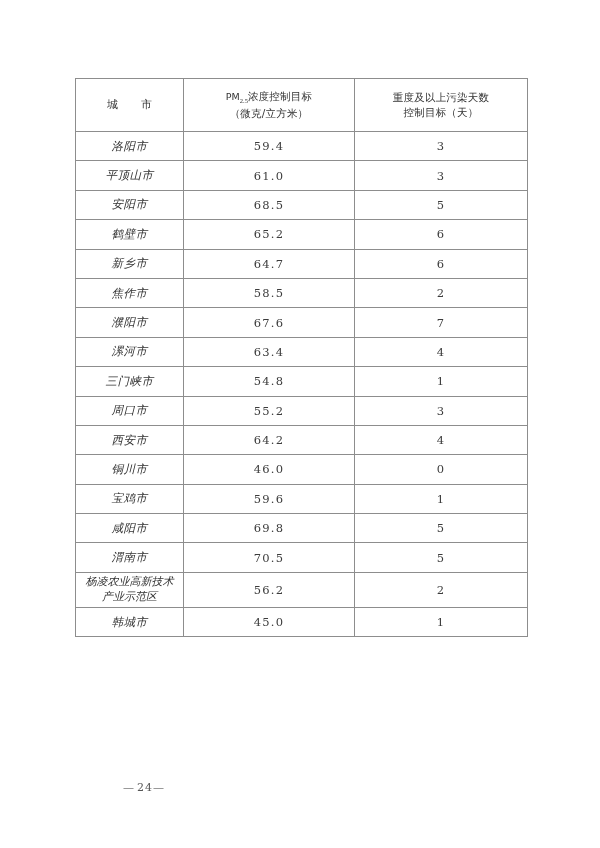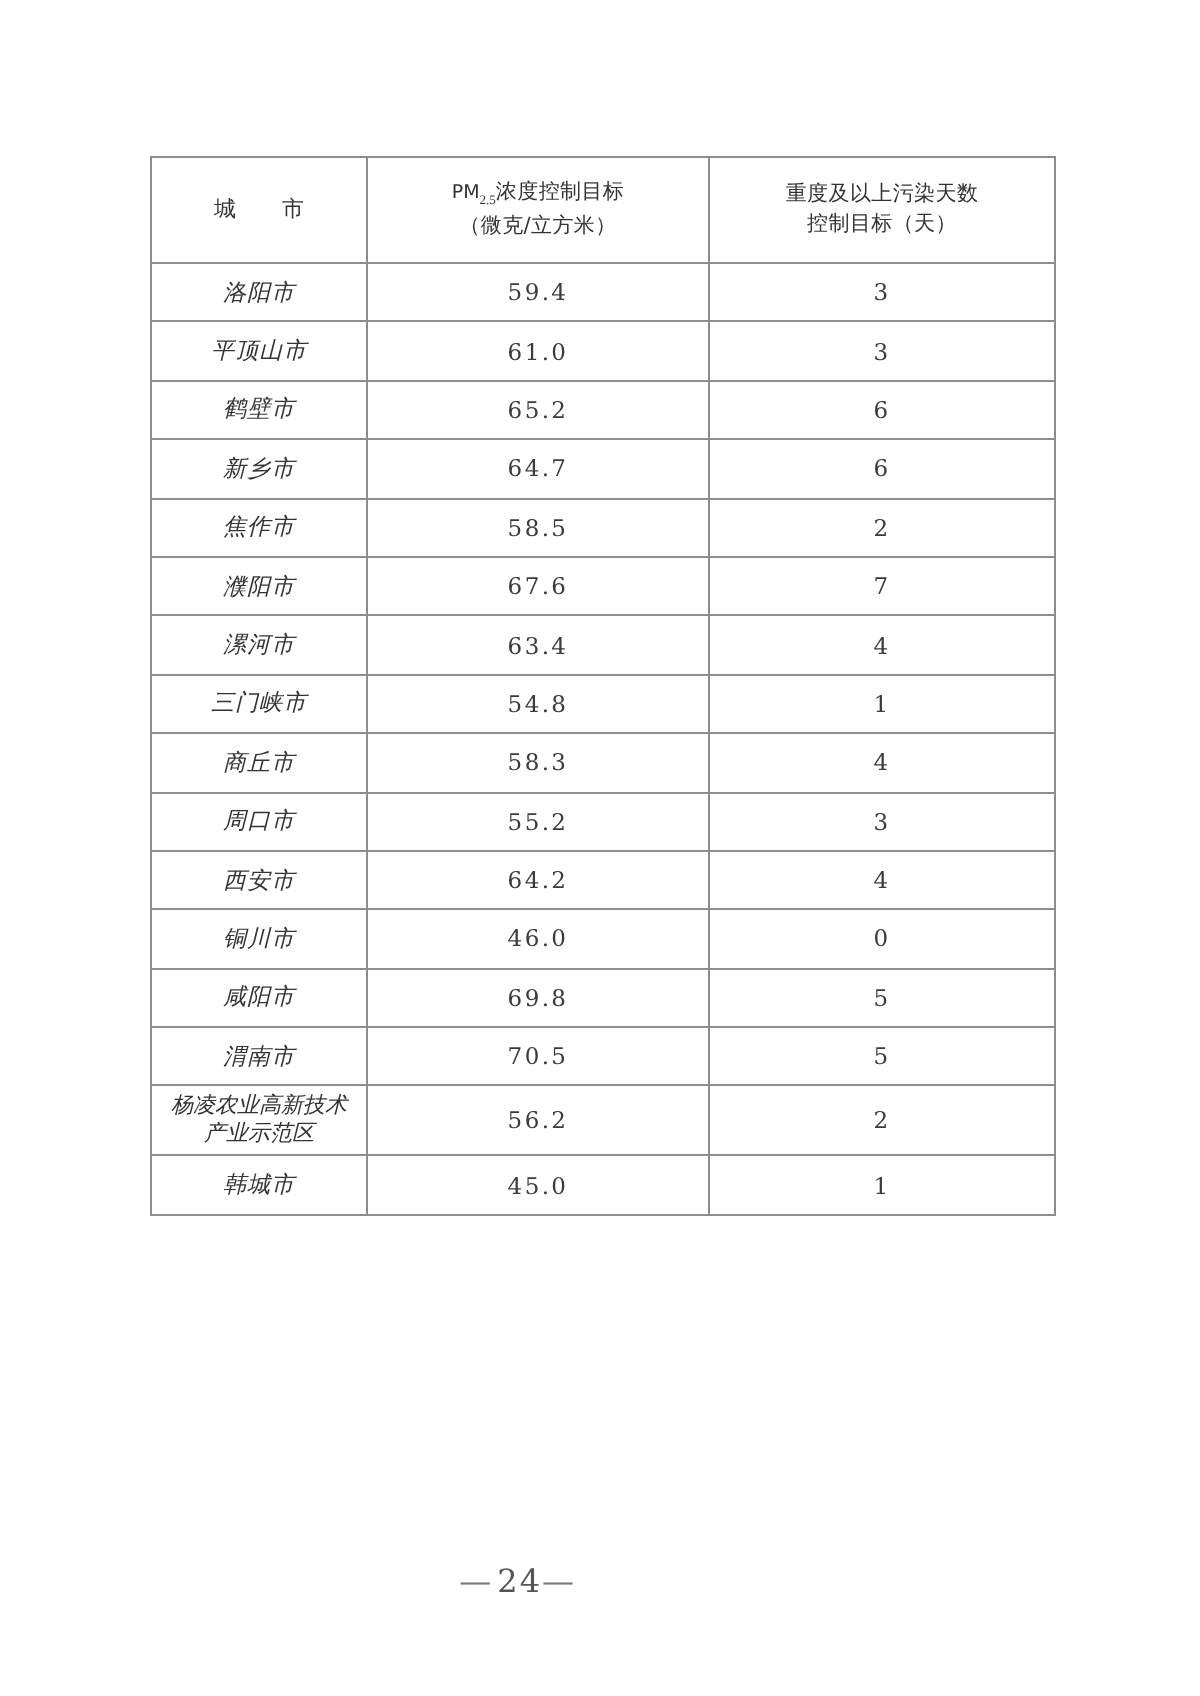--- a/index.html
+++ b/index.html
@@ -98,23 +98,23 @@
     letter-spacing: 1.2px;
     color: #3b3b3b;
   }
 
   
   .footer {
     position: absolute;
     left: 0;
     top: 781px;
     width: 290px;
-    text-align: right;
-    font-family: "DejaVu Serif", "Liberation Serif", serif;
-    font-size: 16px;
+    text-align: center;
+    font-family: "DejaVu Serif", "Liberation Serif", serif;
+    font-size: 11px;
     color: #555555;
     letter-spacing: 3px;
   }
   .footer .dash { color: #777777; }
   .footer .pgnum { letter-spacing: 1px; }
 </style>
 </head>
 <body>
 
 <div class="page">
@@ -146,20 +146,25 @@
             <td class="city-cell">洛阳市</td>
             <td class="num-cell">59.4</td>
             <td class="num-cell">3</td>
           </tr>
           <tr>
             <td class="city-cell">平顶山市</td>
             <td class="num-cell">61.0</td>
             <td class="num-cell">3</td>
           </tr>
           <tr>
+            <td class="city-cell">安阳市</td>
+            <td class="num-cell">68.5</td>
+            <td class="num-cell">5</td>
+          </tr>
+          <tr>
             <td class="city-cell">鹤壁市</td>
             <td class="num-cell">65.2</td>
             <td class="num-cell">6</td>
           </tr>
           <tr>
             <td class="city-cell">新乡市</td>
             <td class="num-cell">64.7</td>
             <td class="num-cell">6</td>
           </tr>
           <tr>
@@ -176,38 +181,38 @@
             <td class="city-cell">漯河市</td>
             <td class="num-cell">63.4</td>
             <td class="num-cell">4</td>
           </tr>
           <tr>
             <td class="city-cell">三门峡市</td>
             <td class="num-cell">54.8</td>
             <td class="num-cell">1</td>
           </tr>
           <tr>
-            <td class="city-cell">商丘市</td>
-            <td class="num-cell">58.3</td>
-            <td class="num-cell">4</td>
-          </tr>
-          <tr>
             <td class="city-cell">周口市</td>
             <td class="num-cell">55.2</td>
             <td class="num-cell">3</td>
           </tr>
           <tr>
             <td class="city-cell">西安市</td>
             <td class="num-cell">64.2</td>
             <td class="num-cell">4</td>
           </tr>
           <tr>
             <td class="city-cell">铜川市</td>
             <td class="num-cell">46.0</td>
             <td class="num-cell">0</td>
+          </tr>
+          <tr>
+            <td class="city-cell">宝鸡市</td>
+            <td class="num-cell">59.6</td>
+            <td class="num-cell">1</td>
           </tr>
           <tr>
             <td class="city-cell">咸阳市</td>
             <td class="num-cell">69.8</td>
             <td class="num-cell">5</td>
           </tr>
           <tr>
             <td class="city-cell">渭南市</td>
             <td class="num-cell">70.5</td>
             <td class="num-cell">5</td>

